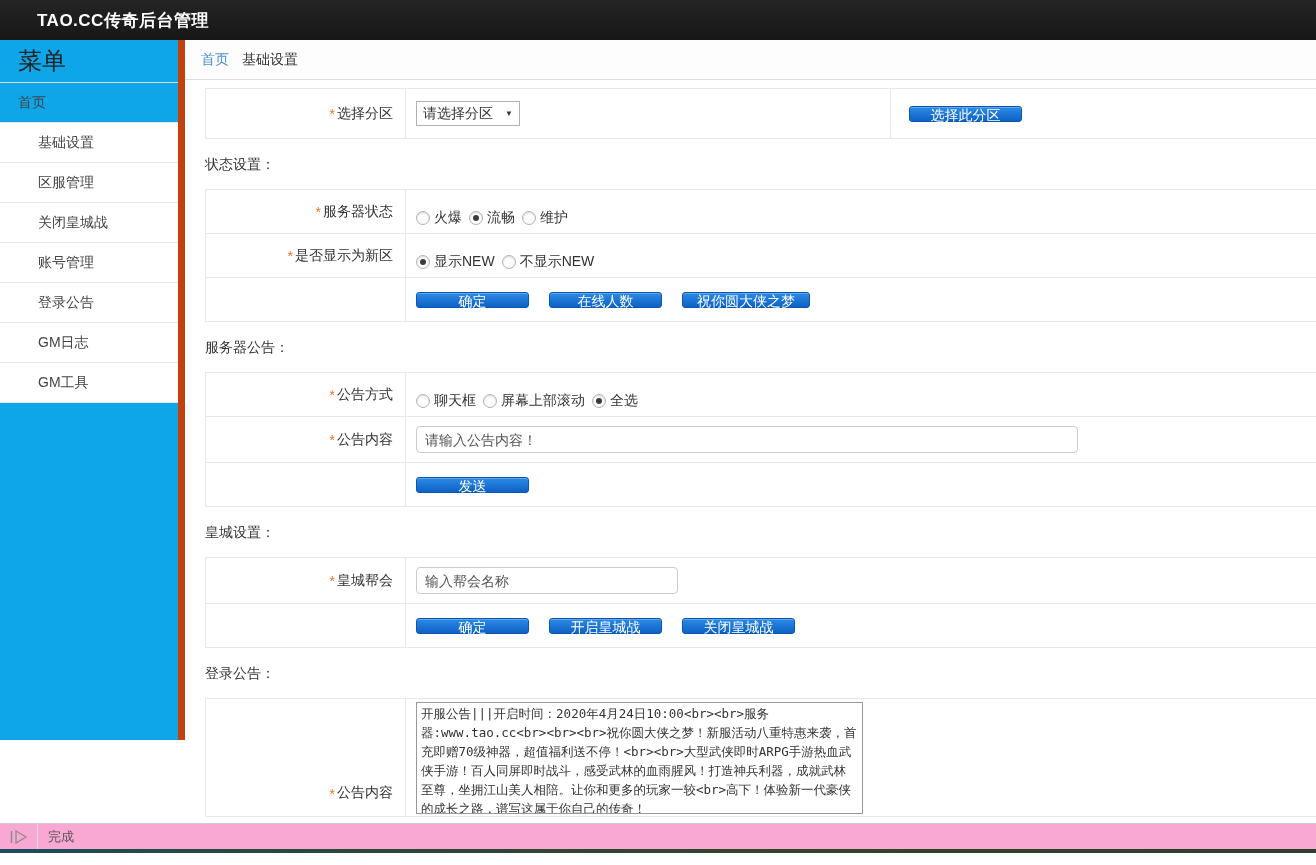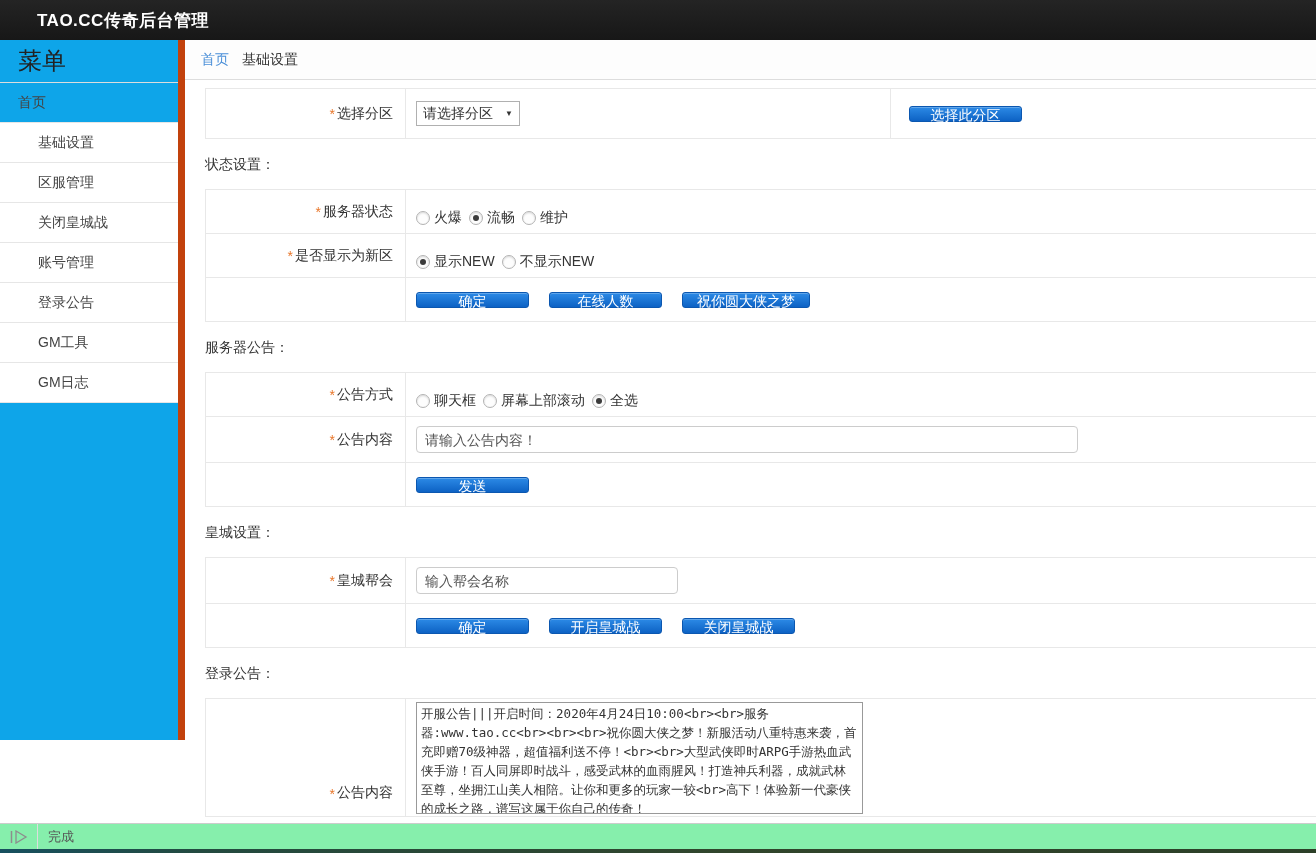--- a/index.html
+++ b/index.html
@@ -65,21 +65,21 @@
   .radio { width:14px; height:14px; border-radius:50%; border:1px solid #b3b3b3; background:#fdfdfd;
      box-shadow:inset 0 1px 2px rgba(0,0,0,.15); margin-right:4px; position:relative; flex:none; }
   .radio.checked::after { content:""; position:absolute; left:3px; top:3px; right:3px; bottom:3px;
      border-radius:50%; background:#3c3c3c; }
 
   .notice-textarea { width:447px; height:112px; margin:2px 0; border:1px solid #999;
      padding:1px 4px; font-family:"DejaVu Sans Mono","Liberation Mono",monospace;
      font-size:12.5px; line-height:19px; color:#333; resize:none; outline:none; }
 
   
-  .statusbar { height:26px; border-top:1px solid #ccc; background:#86efac; display:flex; align-items:center; }
+  .statusbar { height:26px; border-top:1px solid #ccc; background:#f9a8d4; display:flex; align-items:center; }
   .status-icon-box { width:38px; height:100%; display:flex; align-items:center; justify-content:center;
      border-right:1px solid #ddd; }
   .status-text { padding-left:10px; color:#555; font-size:13px; }
 
   .bottom-strip { height:4px; background:linear-gradient(90deg,#17505f 0%,#234a40 15%,#31452c 55%,#2c3f28 100%); }
 </style>
 </head>
 <body>
 
 <div class="topbar">
@@ -103,24 +103,24 @@
       <div class="menu-item sub">
         <span>关闭皇城战</span>
       </div>
       <div class="menu-item sub">
         <span>账号管理</span>
       </div>
       <div class="menu-item sub">
         <span>登录公告</span>
       </div>
       <div class="menu-item sub">
+        <span>GM日志</span>
+      </div>
+      <div class="menu-item sub">
         <span>GM工具</span>
-      </div>
-      <div class="menu-item sub">
-        <span>GM日志</span>
       </div>
     </div>
   </div>
 
   <div class="content">
 
     <div class="breadcrumb">
       <span class="crumb-link">首页</span>
       <span class="crumb-current">基础设置</span>
     </div>

